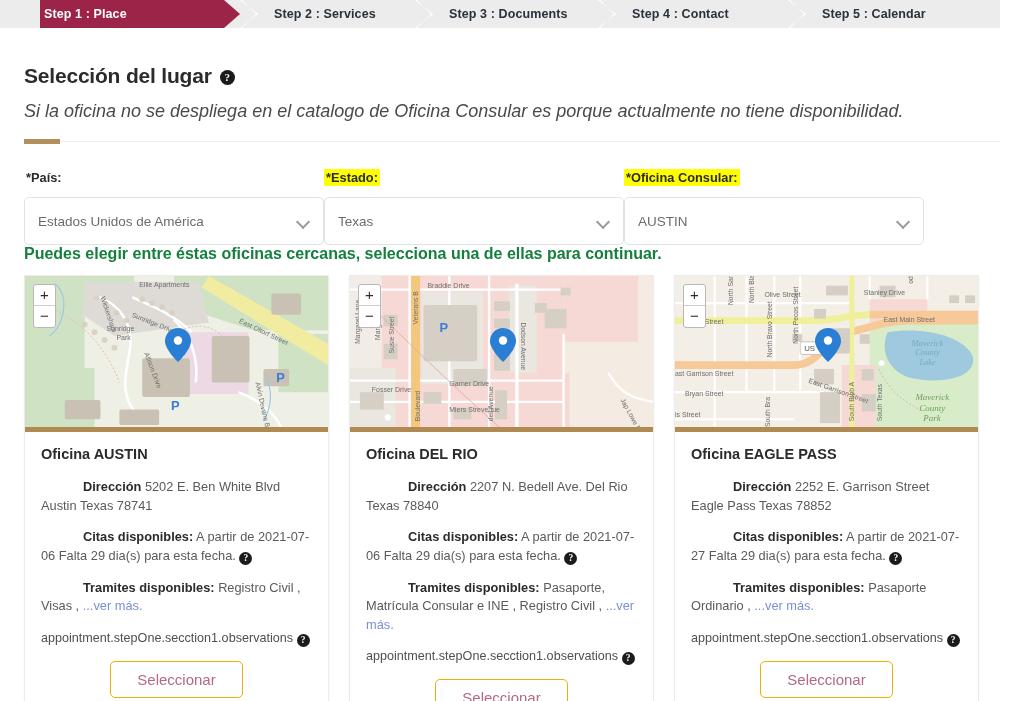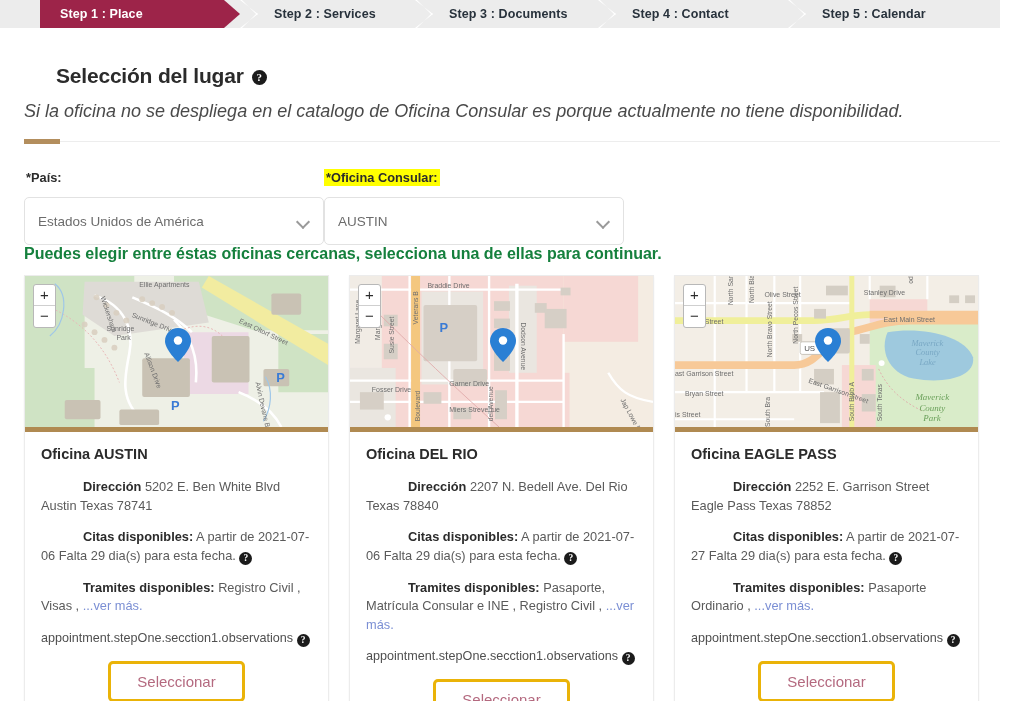--- a/index.html
+++ b/index.html
@@ -22,21 +22,21 @@
     position: absolute; top: 0; height: 28px;
     display: flex; align-items: center;
     font-size: 12.5px; font-weight: bold;
     white-space: nowrap;
     letter-spacing: 0.1px;
   }
   .step-active {
     background: #9d2449;
     color: #ffffff;
     left: 40px; width: 200px;
-    padding-left: 20px;
+    padding-left: 4px;
     clip-path: polygon(0 0, calc(100% - 16px) 0, 100% 50%, calc(100% - 16px) 100%, 0 100%);
   }
   .step-idle {
     color: #28323c;
     padding-left: 22px;
     justify-content: flex-end;
   }
   .step-sep {
     position: absolute; top: 0; width: 17px; height: 28px;
   }
@@ -49,21 +49,20 @@
   }
 
   
   .page { padding: 0 24px; }
 
   .sec-title {
     margin-top: 36px;
     font-size: 21px; font-weight: bold; color: #2b2b2b;
     display: flex; align-items: center; gap: 8px;
     letter-spacing: -0.2px;
-    margin-left: 32px;
   }
   .qmark {
     display: inline-flex; align-items: center; justify-content: center;
     width: 15px; height: 15px; border-radius: 50%;
     background: #1b1b1b; color: #fff;
     font-size: 11px; font-weight: bold; font-family: "Liberation Serif", serif;
     line-height: 1; flex: 0 0 auto;
     position: relative; top: 1px;
   }
   .qmark.sm { width: 13px; height: 13px; font-size: 9.5px; }
@@ -156,21 +155,21 @@
   }
   .card-p {
     font-size: 12.8px; line-height: 1.45; color: #5a5a5a;
     margin-bottom: 13px;
   }
   .card-p b { color: #2b2b2b; padding-left: 42px; }
   .lnk { color: #7b8fd4; }
   .obs { font-size: 12.6px; color: #4f4f4f; line-height: 1.45; margin-bottom: 14px; }
   .btn-wrap { display: flex; justify-content: center; }
   .btn-sel {
-    border: 3px solid #eab308; border-radius: 5px;
+    border: 1px solid #eab308; border-radius: 5px;
     background: #fff; color: #b4697f;
     font-size: 15px; font-family: "Liberation Sans", sans-serif;
     padding: 9px 26px; cursor: pointer;
   }
 </style>
 </head>
 <body>
 
 <div class="stepbar">
   <div class="step step-active">
@@ -206,20 +205,27 @@
   <div class="form-row">
 
     <div class="field">
       <div class="field-label">*País:</div>
       <div class="select-box">
         <span>Estados Unidos de América</span>
         <span class="chev"></span>
       </div>
     </div>
 
+    <div class="field">
+      <div class="field-label hl">*Estado:</div>
+      <div class="select-box">
+        <span>Texas</span>
+        <span class="chev"></span>
+      </div>
+    </div>
 
     <div class="field">
       <div class="field-label hl">*Oficina Consular:</div>
       <div class="select-box">
         <span>AUSTIN</span>
         <span class="chev"></span>
       </div>
     </div>
 
   </div>

